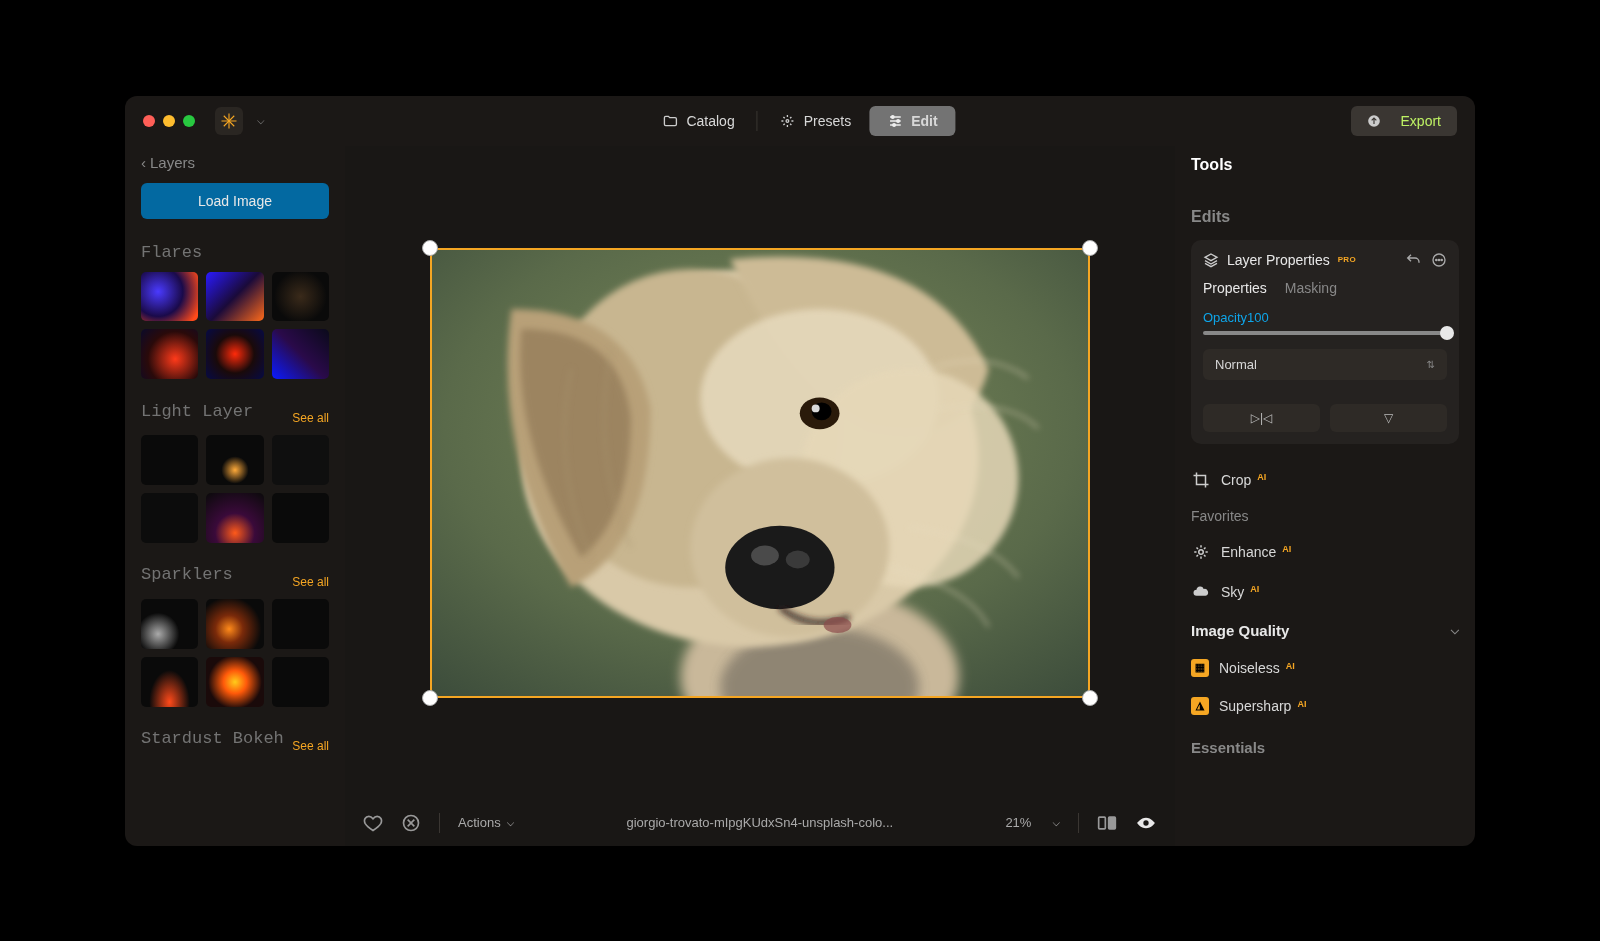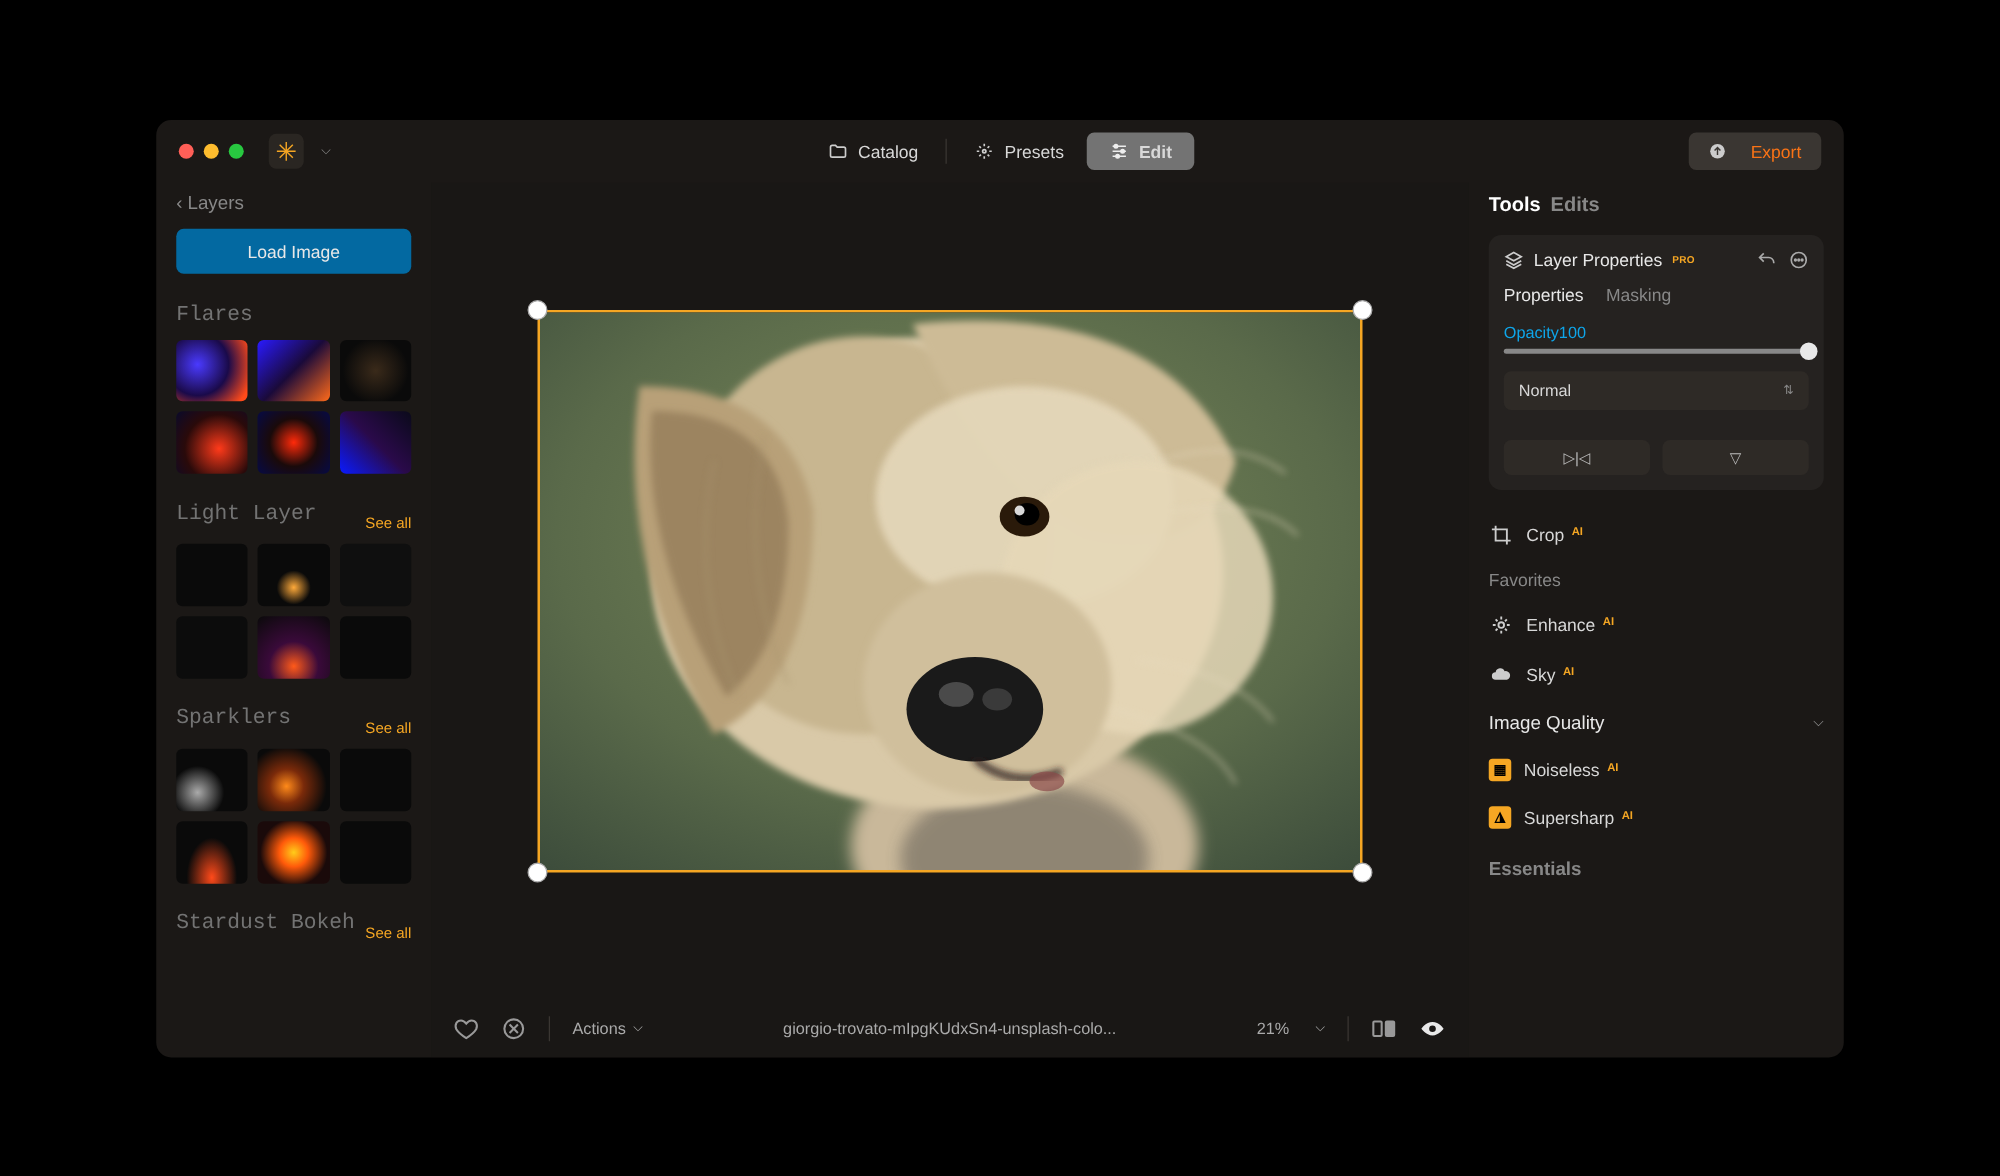--- a/index.html
+++ b/index.html
@@ -11,21 +11,21 @@
 .dot.red { background: #ff5f57; }
 .dot.yellow { background: #febc2e; }
 .dot.green { background: #28c840; }
 .appicon { width: 28px; height: 28px; background: #2a2622; border-radius: 6px; display: flex; align-items: center; justify-content: center; margin-left: 8px; }
 .appicon svg { width: 18px; height: 18px; }
 .chev-down { color: #888; font-size: 10px; margin-left: 2px; cursor: default; }
 .center-tabs { position: absolute; left: 50%; transform: translateX(-50%); display: flex; align-items: center; gap: 0; }
 .tab-btn { display: flex; align-items: center; gap: 8px; padding: 7px 18px; color: #d8d8d8; font-size: 14px; cursor: default; border-radius: 6px; }
 .tab-btn.active { background: #737373; font-weight: bold; }
 .tab-sep { width: 1px; height: 20px; background: #3a3632; margin: 0 4px; }
-.export-btn { margin-left: auto; display: flex; align-items: center; gap: 20px; background: #3a3632; padding: 7px 16px; border-radius: 6px; color: #f97316; font-size: 14px; cursor: default; }
+.export-btn { margin-left: auto; display: flex; align-items: center; gap: 20px; background: #3a3632; padding: 7px 16px; border-radius: 6px; color: #bef264; font-size: 14px; cursor: default; }
 .main { flex: 1; display: flex; overflow: hidden; }
 .sidebar { width: 220px; padding: 8px 16px; color: #d8d8d8; overflow-y: auto; }
 .back-layers { display: flex; align-items: center; gap: 4px; color: #888; font-size: 15px; margin-bottom: 12px; cursor: default; }
 .load-btn { width: 100%; background: #0369a1; color: #e8e8e8; padding: 10px; border: none; border-radius: 6px; font-size: 14px; margin-bottom: 18px; cursor: default; }
 .cat-header { display: flex; justify-content: space-between; align-items: center; margin-bottom: 10px; margin-top: 6px; }
 .cat-title { font-size: 17px; color: #737373; font-family: Liberation Mono, monospace; }
 .see-all { font-size: 12px; color: #f5a623; cursor: default; margin-top: 14px; }
 .thumbs { display: grid; grid-template-columns: repeat(3, 1fr); gap: 8px; margin-bottom: 18px; }
 .thumb { width: 100%; aspect-ratio: 1.15; border-radius: 5px; background: #0a0a0a; cursor: default; }
 .canvas-area { flex: 1; display: flex; flex-direction: column; background: #191715; }
@@ -34,42 +34,42 @@
 .image-svg { width: 100%; height: 100%; border: 2px solid #f5a623; display:block; }
 .handle { position: absolute; width: 16px; height: 16px; border-radius: 50%; background: #fff; border: 1px solid #aaa; }
 .handle.tl { top:-8px; left:-8px; } .handle.tr { top:-8px; right:-8px; } .handle.bl { bottom:-8px; left:-8px; } .handle.br { bottom:-8px; right:-8px; }
 .bottom-bar { height: 46px; display: flex; align-items: center; padding: 0 18px; gap: 18px; color: #aaa; font-size: 13px; }
 .bb-icon { color: #999; cursor: default; display:flex; align-items:center; }
 .bb-sep { width: 1px; height: 20px; background: #3a3632; }
 .actions { display: flex; align-items: center; gap: 6px; cursor: default; }
 .filename { color: #aaa; flex: 0 0 auto; max-width: 320px; overflow:hidden; text-overflow:ellipsis; white-space:nowrap; }
 .zoom { display: flex; align-items: center; gap: 21px; cursor: default; }
 .rightpanel { width: 300px; padding: 10px 16px 0; color: #d8d8d8; overflow-y: auto; }
-.rp-tabs { display: flex; gap: 8px; margin-bottom: 14px; }
+.rp-tabs { display: flex; gap: 34px; margin-bottom: 14px; flex-direction: column; }
 .rp-tab { font-size: 16px; color: #888; font-weight:600; cursor: default; }
 .rp-tab.active { color: #fff; }
 .panel { background: #252220; border-radius: 10px; padding: 12px; margin-bottom: 16px; }
 .panel-head { display: flex; align-items: center; gap: 8px; margin-bottom: 12px; }
 .panel-title { font-size: 14px; color: #e8e8e8; flex:0 0 auto; }
 .pro-badge { font-size: 8px; color: #f5a623; font-weight: 700; letter-spacing:0.3px; }
 .panel-actions { margin-left: auto; display: flex; gap: 10px; color: #aaa; }
 .sub-tabs { display: flex; gap: 18px; font-size: 14px; margin-bottom: 14px; }
 .sub-tab { color: #888; cursor:default; }
 .sub-tab.active { color: #e8e8e8; }
 .slider-row { display: flex; justify-content: flex-start; font-size: 13px; color: #0ea5e9; margin-bottom: 6px; }
 .slider { width: 100%; height: 4px; background: #888; border-radius: 2px; position: relative; margin-bottom: 14px; }
 .slider-knob { position:absolute; right:0; top:50%; transform:translate(50%,-50%); width:14px; height:14px; background:#e8e8e8; border-radius:50%; }
 .blend-select { background:#2e2a26; padding: 8px 12px; border-radius:6px; display:flex; justify-content:space-between; align-items:center; font-size:13px; margin-bottom:24px; cursor:default; }
 .btn-row { display:flex; gap:10px; }
 .small-btn { flex:1; background:#2e2a26; border-radius:6px; height:28px; display:flex; align-items:center; justify-content:center; color:#bbb; cursor:default; font-size:12px; }
 .tool-item { display:flex; align-items:center; gap:10px; padding: 10px 0; font-size:14px; cursor:default; }
 .tool-icon { width:20px; height:20px; display:flex; align-items:center; justify-content:center; color:#e8e8e8; }
 .ai-badge { font-size:9px; color:#f5a623; font-weight:700; margin-left:-4px; align-self:flex-start; margin-top:2px; }
 .section-label { font-size:14px; color:#888; padding: 8px 0; }
-.section-header { display:flex; justify-content:space-between; align-items:center; font-size:15px; color:#e8e8e8; padding:10px 0; font-weight:400; cursor:default;}
+.section-header { display:flex; justify-content:space-between; align-items:center; font-size:15px; color:#e8e8e8; padding:10px 0; font-weight:700; cursor:default;}
 .yellow-chip { width:18px; height:18px; background:#f5a623; border-radius:3px; display:flex; align-items:center; justify-content:center; color:#000; font-size:11px; font-weight:700;}
 svg { display:block; }
 </style>
 </head>
 <body>
 
 <div class="window">
   <div class="titlebar" style="position:relative;">
     <div class="traffic">
       <div class="dot red"></div>

